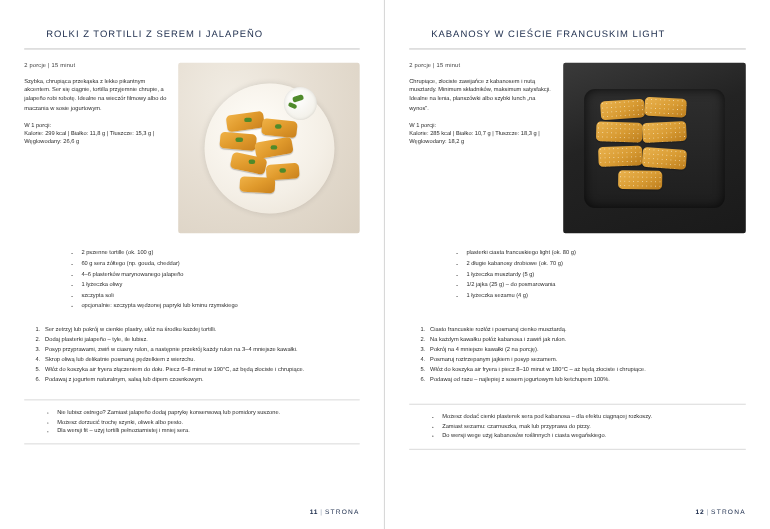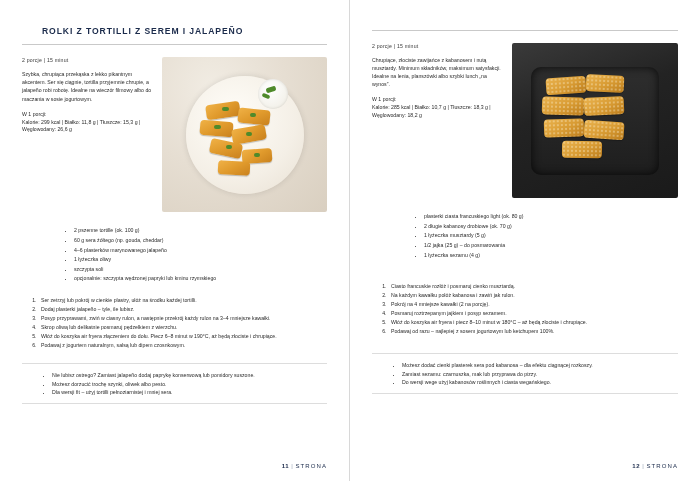--- a/index.html
+++ b/index.html
@@ -26,21 +26,21 @@
     box-sizing: border-box;
     padding: 22px 22px 0 22px;
     position: relative;
     background: #ffffff;
   }
   .page.left { border-right: 1px solid #d8d8d8; }
 
   .page-title {
     font-size: 8.6px;
     letter-spacing: 0.9px;
-    font-weight: bold;
+    font-weight: normal;
     color: #1b2b4b;
     margin: 4px 0 0 0;
     line-height: 1.2;
     text-transform: uppercase;
     padding-left: 20px;
   }
   .title-rule {
     border-bottom: 1px solid #c9c9c9;
     margin-top: 8px;
     margin-bottom: 12px;
@@ -269,20 +269,21 @@
       </ul>
     </div>
 
     <div class="footer left-f">
       <span class="num">11</span><span class="sep">|</span><span class="word">STRONA</span>
     </div>
   </div>
 
   <div class="page right">
 
+    <div class="page-title">KABANOSY W CIEŚCIE FRANCUSKIM LIGHT</div>
     <div class="title-rule"></div>
 
     <div class="top-block">
       <div class="text-col">
         <div class="meta">2 porcje | 15 minut</div>
         <div class="intro">Chrupiące, złociste zawijańce z kabanosem i nutą musztardy. Minimum składników, maksimum satysfakcji. Idealne na lenia, planszówki albo szybki lunch „na wynos”.</div>
         <div class="nutri-head">W 1 porcji:</div>
         <div class="nutri">Kalorie: 285 kcal | Białko: 10,7 g | Tłuszcze: 18,3 g | Węglowodany: 18,2 g</div>
       </div>
 

